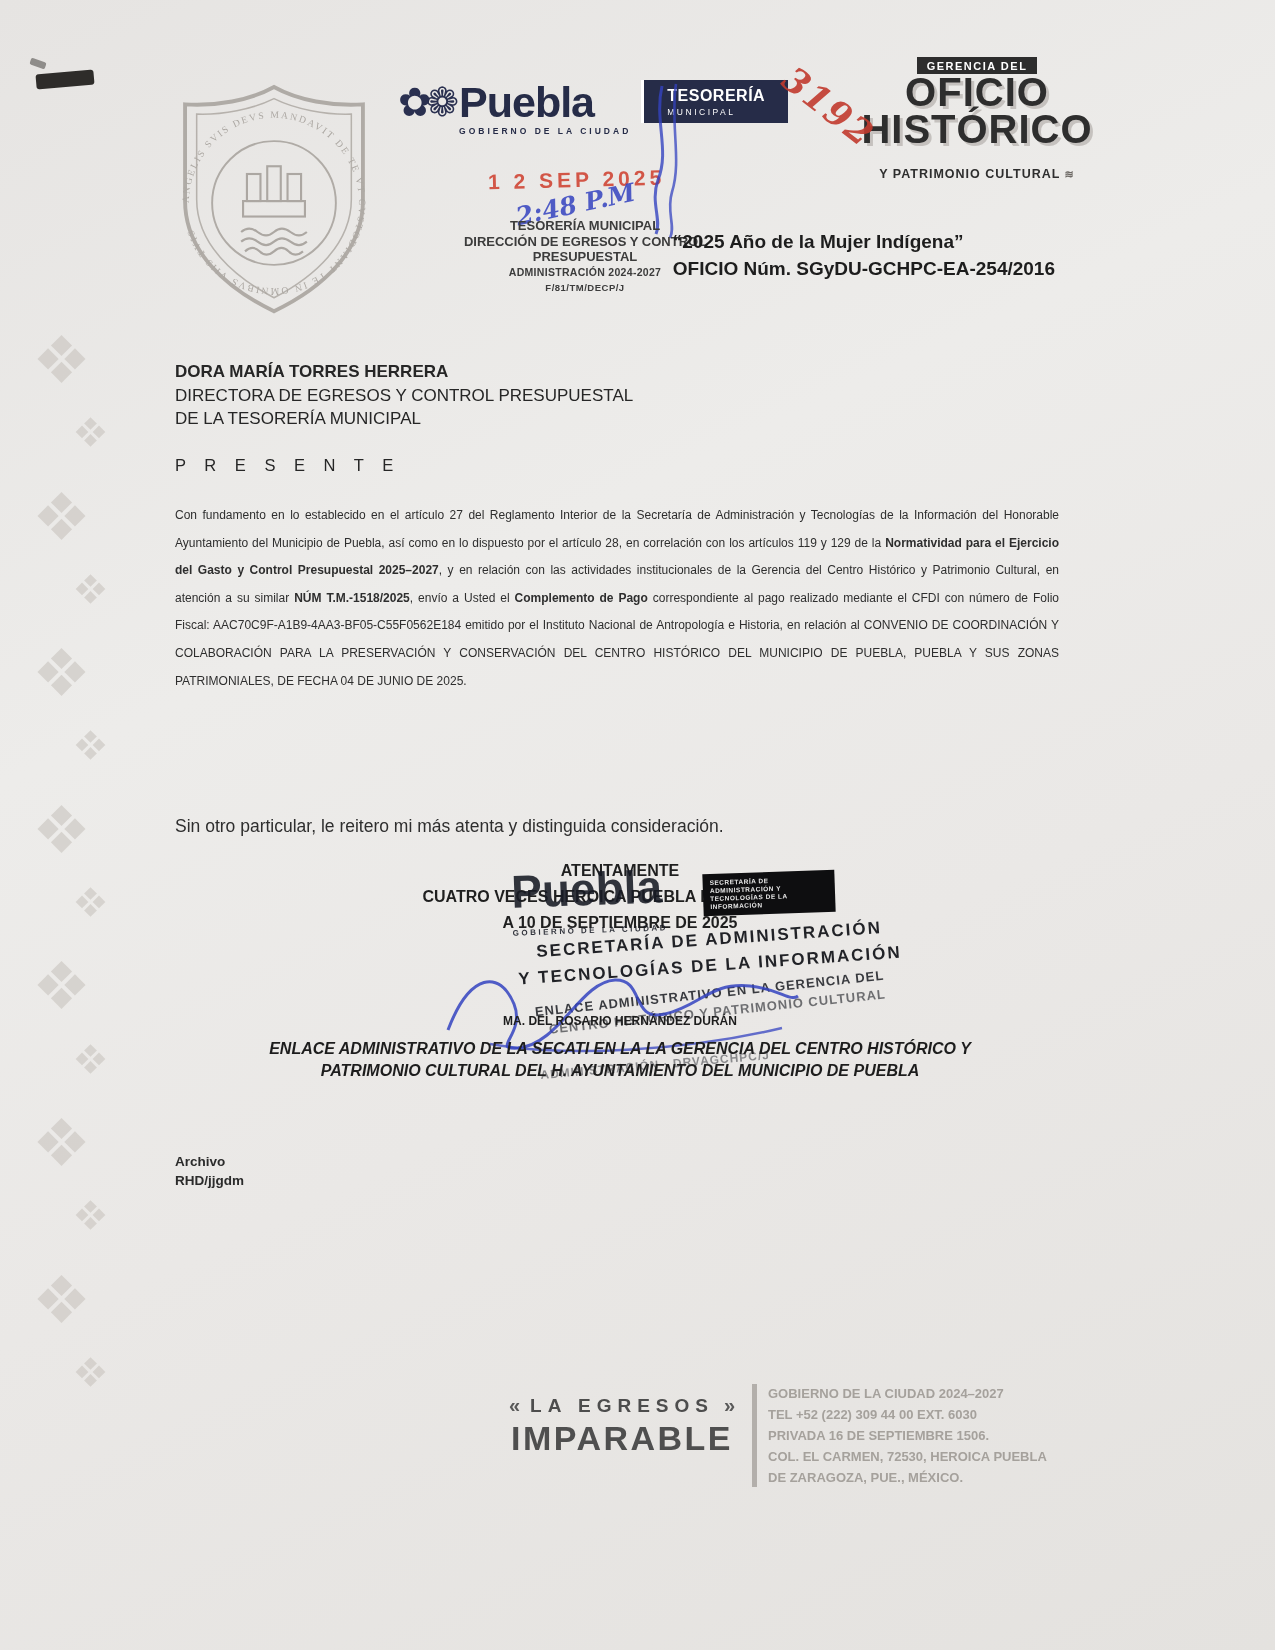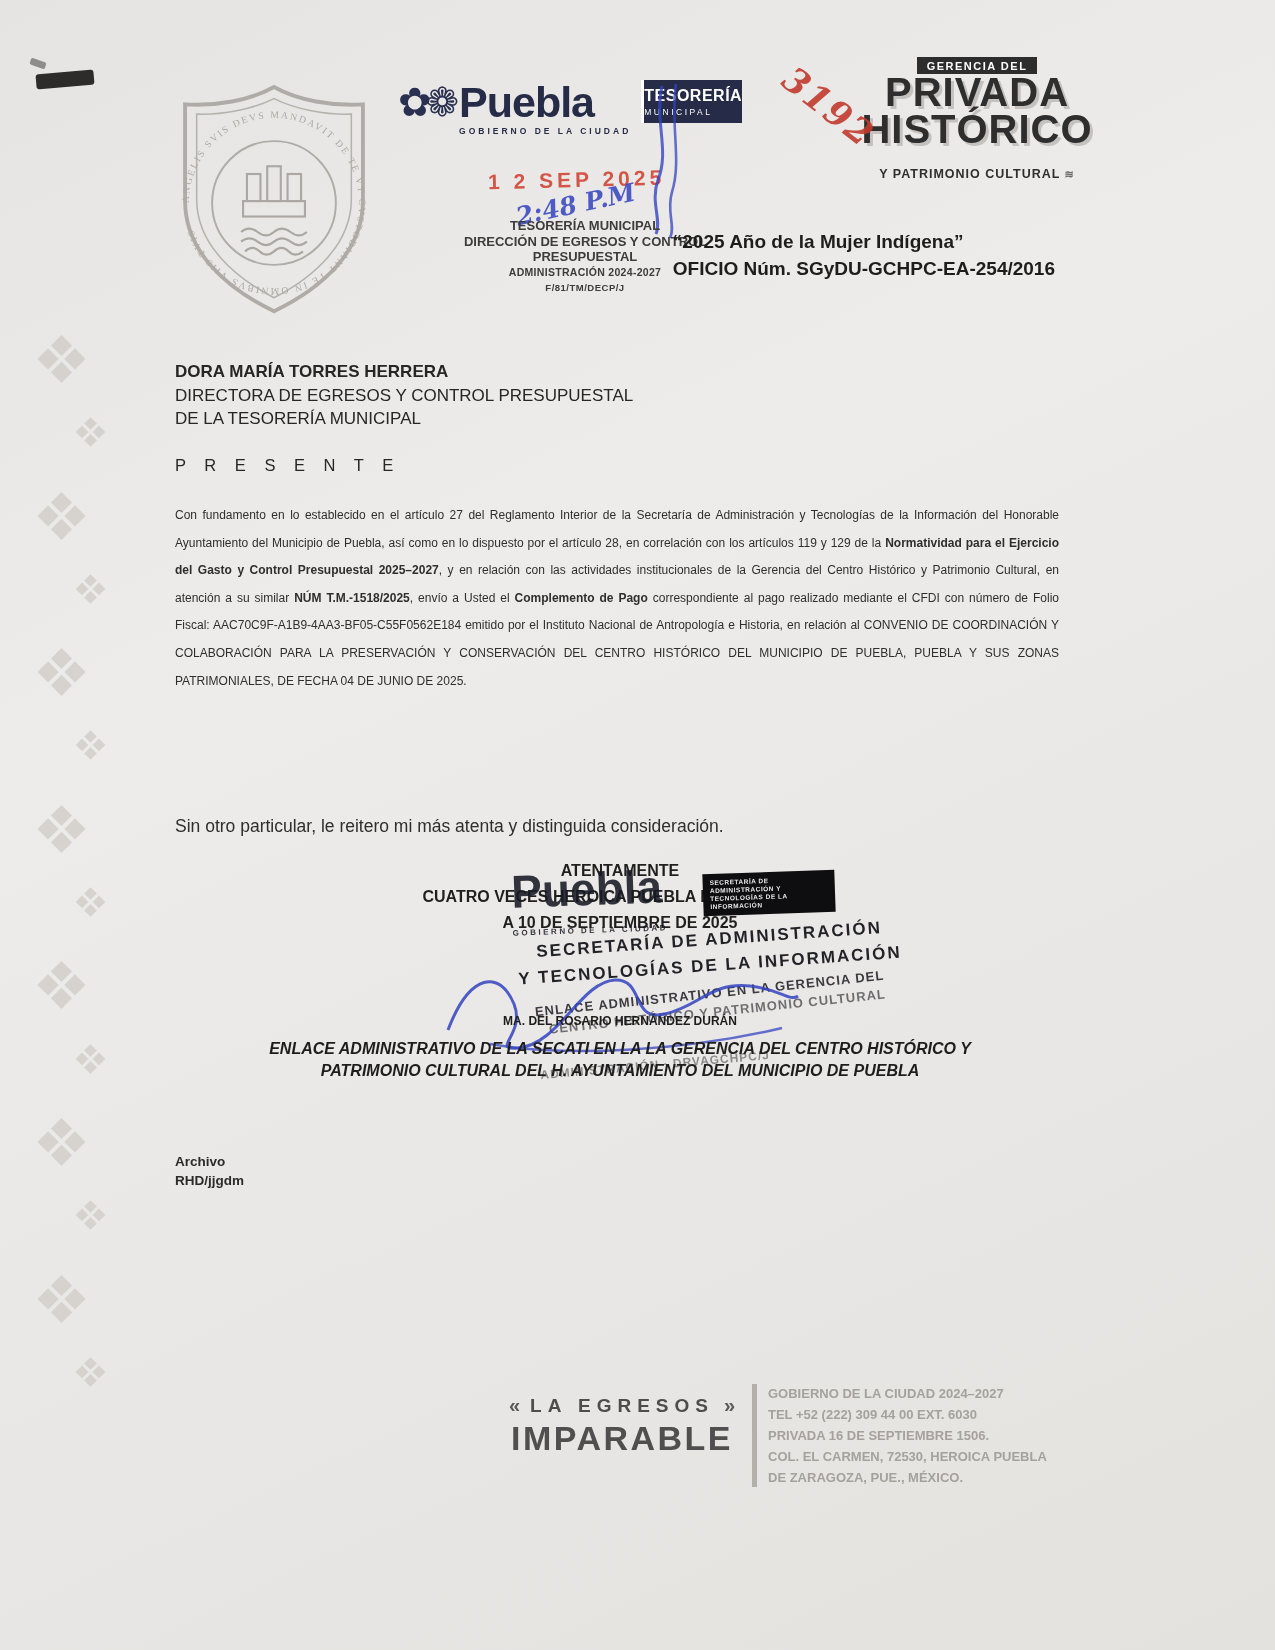--- a/index.html
+++ b/index.html
@@ -21,21 +21,21 @@
   
   .smudge{left:36px;top:72px;width:58px;height:15px;background:#191715;border-radius:3px;transform:rotate(-5deg);opacity:.9;}
   .smudge2{left:30px;top:60px;width:16px;height:7px;background:#55524e;border-radius:2px;transform:rotate(20deg);opacity:.6;}
 
   #shield{left:158px;top:72px;width:232px;height:262px;opacity:.8;}
 
   #puebla-logo{left:398px;top:80px;display:flex;align-items:flex-start;gap:6px;}
   .talavera{font-size:40px;line-height:44px;color:#2a3050;letter-spacing:-6px;}
   .wordmark{font-size:43px;line-height:44px;font-weight:700;color:#262c48;letter-spacing:-1px;}
   .tagline{font-size:8.5px;letter-spacing:3px;color:#262c48;font-weight:700;text-align:center;margin-top:2px;}
-  .tes-badge{background:#262c48;color:#fff;padding:7px 0 6px;margin-left:4px;border-left:3px solid #fff;}
+  .tes-badge{background:#262c48;color:#fff;padding:7px 23px 6px;margin-left:4px;border-left:3px solid #fff;}
   .tes-badge .l1{font-size:16px;font-weight:700;letter-spacing:.5px;}
   .tes-badge .l2{font-size:8.5px;letter-spacing:2.5px;margin-top:2px;}
 
   .date-stamp{left:488px;top:168px;font-size:21px;font-weight:700;letter-spacing:4px;
     color:#d14a3a;transform:rotate(-1.5deg);opacity:.92;}
   .hand-time{left:515px;top:190px;font-family:"DejaVu Serif",serif;font-style:italic;font-weight:700;
     font-size:25px;color:#3443c0;transform:rotate(-12deg);opacity:.85;}
   #blue-scribble{left:632px;top:80px;width:60px;height:160px;}
 
   #office-block{left:420px;top:218px;width:330px;text-align:center;font-weight:700;
@@ -169,21 +169,21 @@
   <div id="office-block" class="abs">
       <div>TESORERÍA MUNICIPAL</div>
       <div>DIRECCIÓN DE EGRESOS Y CONTROL</div>
       <div>PRESUPUESTAL</div>
       <div>ADMINISTRACIÓN 2024-2027</div>
       <div>F/81/TM/DECP/J</div>
     </div>
 
   <div id="ch-logo" class="abs">
     <div><span class="ger-box">GERENCIA DEL</span></div>
-    <div class="ch-big">PRIVADA</div>
+    <div class="ch-big">OFICIO</div>
     <div class="ch-big">HISTÓRICO</div>
     <div class="ch-sub">
       <span>Y PATRIMONIO CULTURAL</span>
       <span class="ch-orn">≋</span>
     </div>
   </div>
 
   <div class="abs hand-folio">3192</div>
 
   <div id="oficio-block" class="abs">

